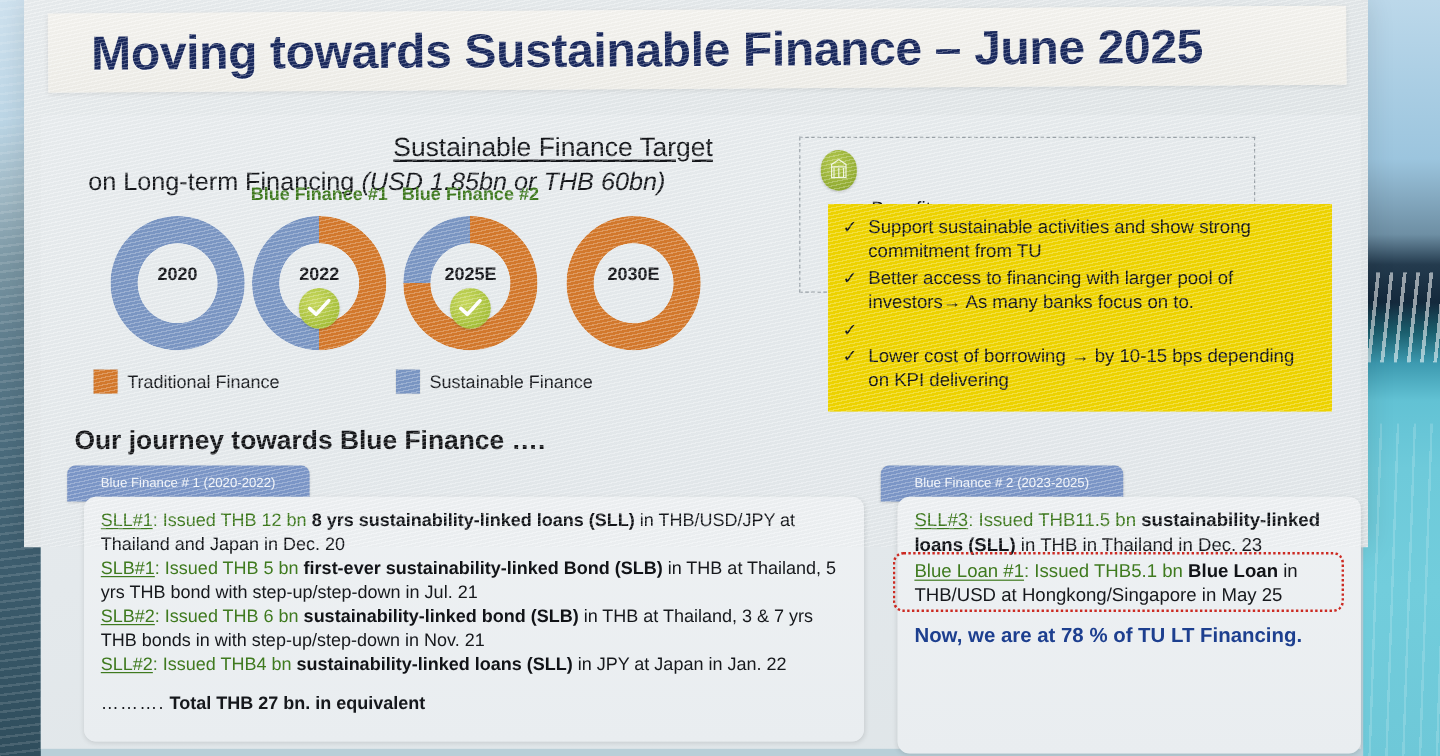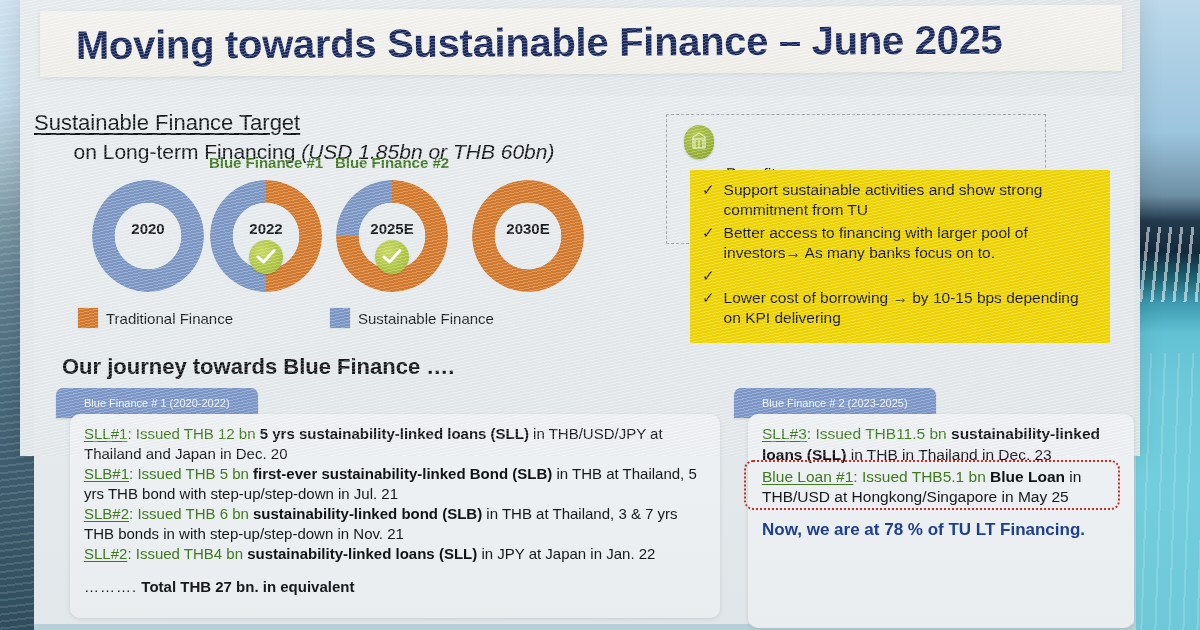--- a/index.html
+++ b/index.html
@@ -81,21 +81,21 @@
 
   
   #card{
     position:absolute;left:14px;top:96px;width:1100px;height:528px;
     background:linear-gradient(170deg,#e9edef 0%,#e4e9ec 55%,#dfe5e8 100%);
   }
 
   
   #chartPanel{position:absolute;left:0;top:0;width:630px;height:250px;}
   .ct-line1{
-    position:absolute;left:0;top:14px;width:560px;text-align:left;
+    position:absolute;left:0;top:14px;width:560px;text-align:right;
     font-size:22px;color:#14161a;text-decoration:underline;
     text-underline-offset:3px;
   }
   .ct-line2{
     position:absolute;left:0;top:44px;width:560px;text-align:center;
     font-size:21px;color:#14161a;white-space:nowrap;
   }
   .ct-line2 em{}
 
   .donut-row{position:absolute;left:14px;top:84px;width:600px;height:120px;}
@@ -290,21 +290,21 @@
             <span><b>Lower cost of borrowing</b> → by 10-15 bps depending on KPI delivering</span>
           </div>
         </div>
     </div>
 
     <div id="journey">Our journey towards Blue Finance ….</div>
 
     <div class="fin" id="fin1">
       <div class="fin-tab">Blue Finance # 1 (2020-2022)</div>
       <div class="fin-body" id="fin1body">
-          <div class="row"><span class="gl">SLL#1</span><span class="g">: Issued THB 12 bn </span><span class="b">5 yrs sustainability-linked loans (SLL)</span><span> in THB/USD/JPY at Thailand and Japan in Dec. 20</span></div>
+          <div class="row"><span class="gl">SLL#1</span><span class="g">: Issued THB 12 bn </span><span class="b">8 yrs sustainability-linked loans (SLL)</span><span> in THB/USD/JPY at Thailand and Japan in Dec. 20</span></div>
           <div class="row"><span class="gl">SLB#1</span><span class="g">: Issued THB 5 bn </span><span class="b">first-ever sustainability-linked Bond (SLB)</span><span> in THB at Thailand, 5 yrs THB bond with step-up/step-down in Jul. 21</span></div>
           <div class="row"><span class="gl">SLB#2</span><span class="g">: Issued THB 6 bn </span><span class="b">sustainability-linked bond (SLB)</span><span> in THB at Thailand, 3 &amp; 7 yrs THB bonds in with step-up/step-down in Nov. 21</span></div>
           <div class="row"><span class="gl">SLL#2</span><span class="g">: Issued THB4 bn </span><span class="b">sustainability-linked loans (SLL)</span><span> in JPY at Japan in Jan. 22</span></div>
           <div class="total"><span class="dots">……….</span><span> Total THB 27 bn. in equivalent</span></div>
         </div>
     </div>
 
     <div class="fin" id="fin2">
       <div class="fin-tab">Blue Finance # 2 (2023-2025)</div>
       <div class="fin-body" id="fin2body">

